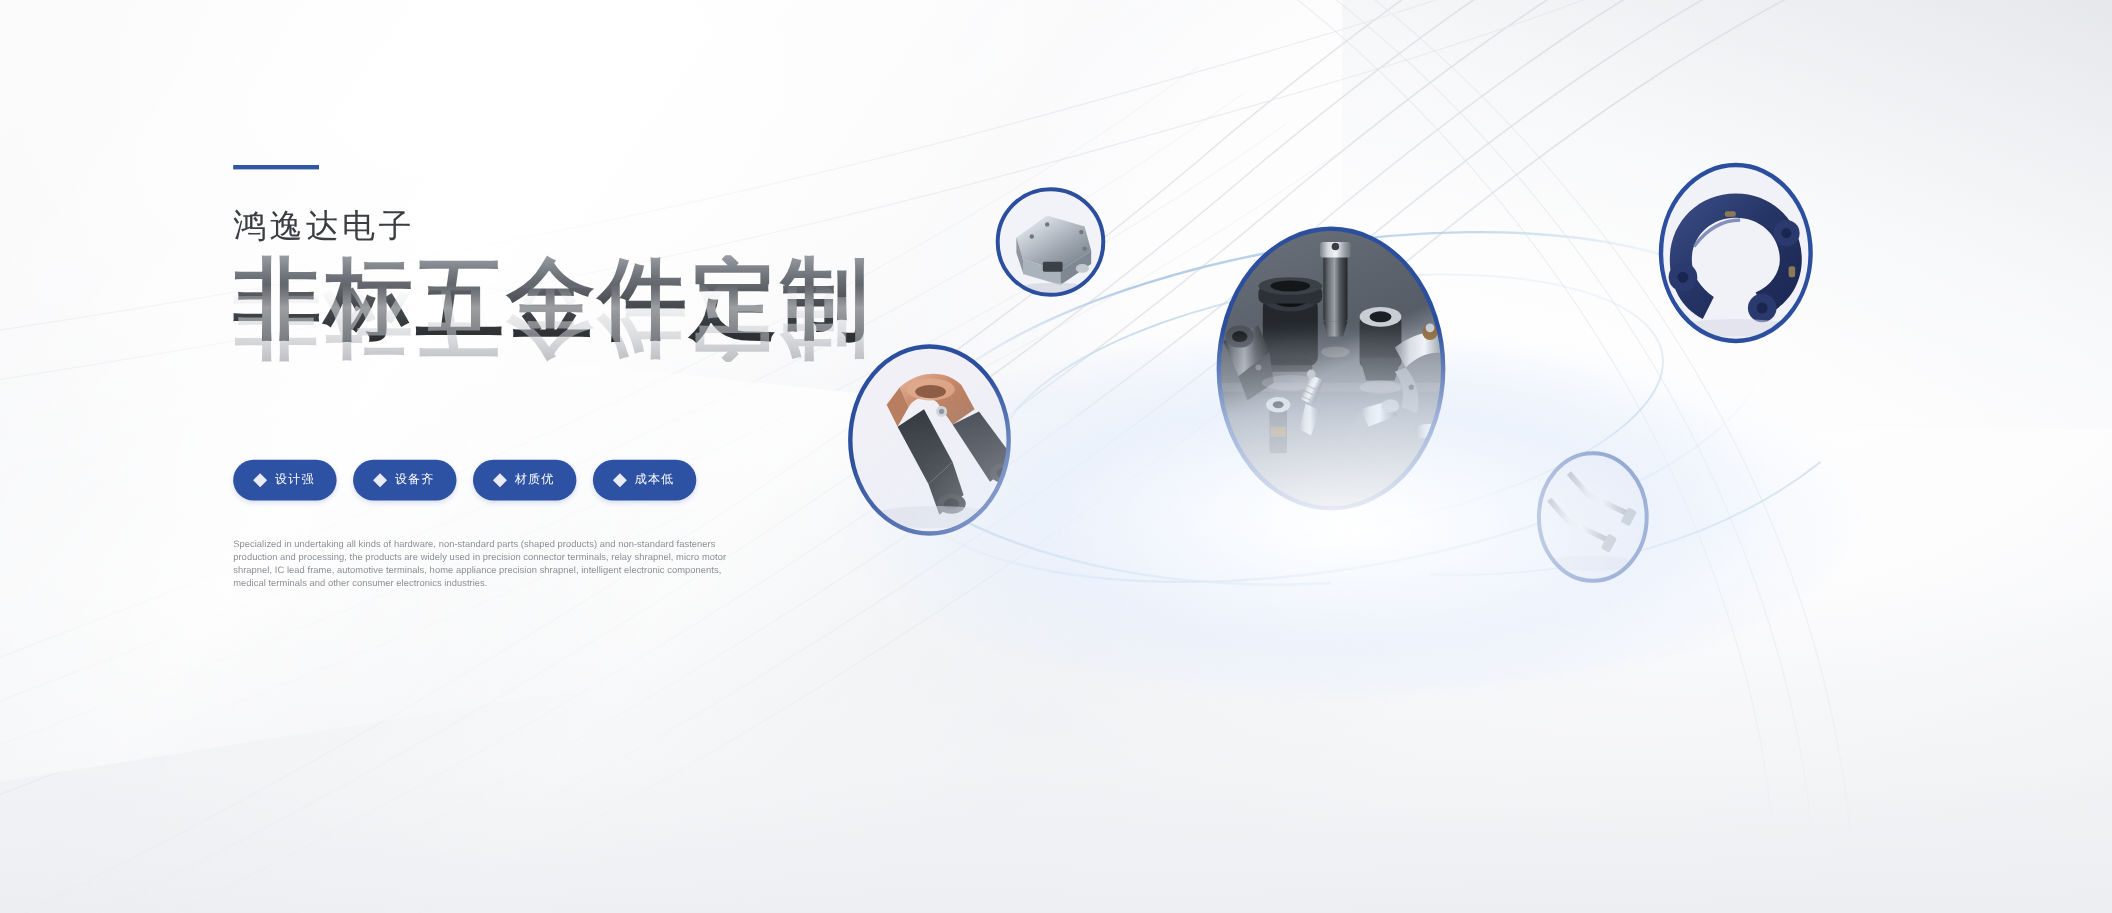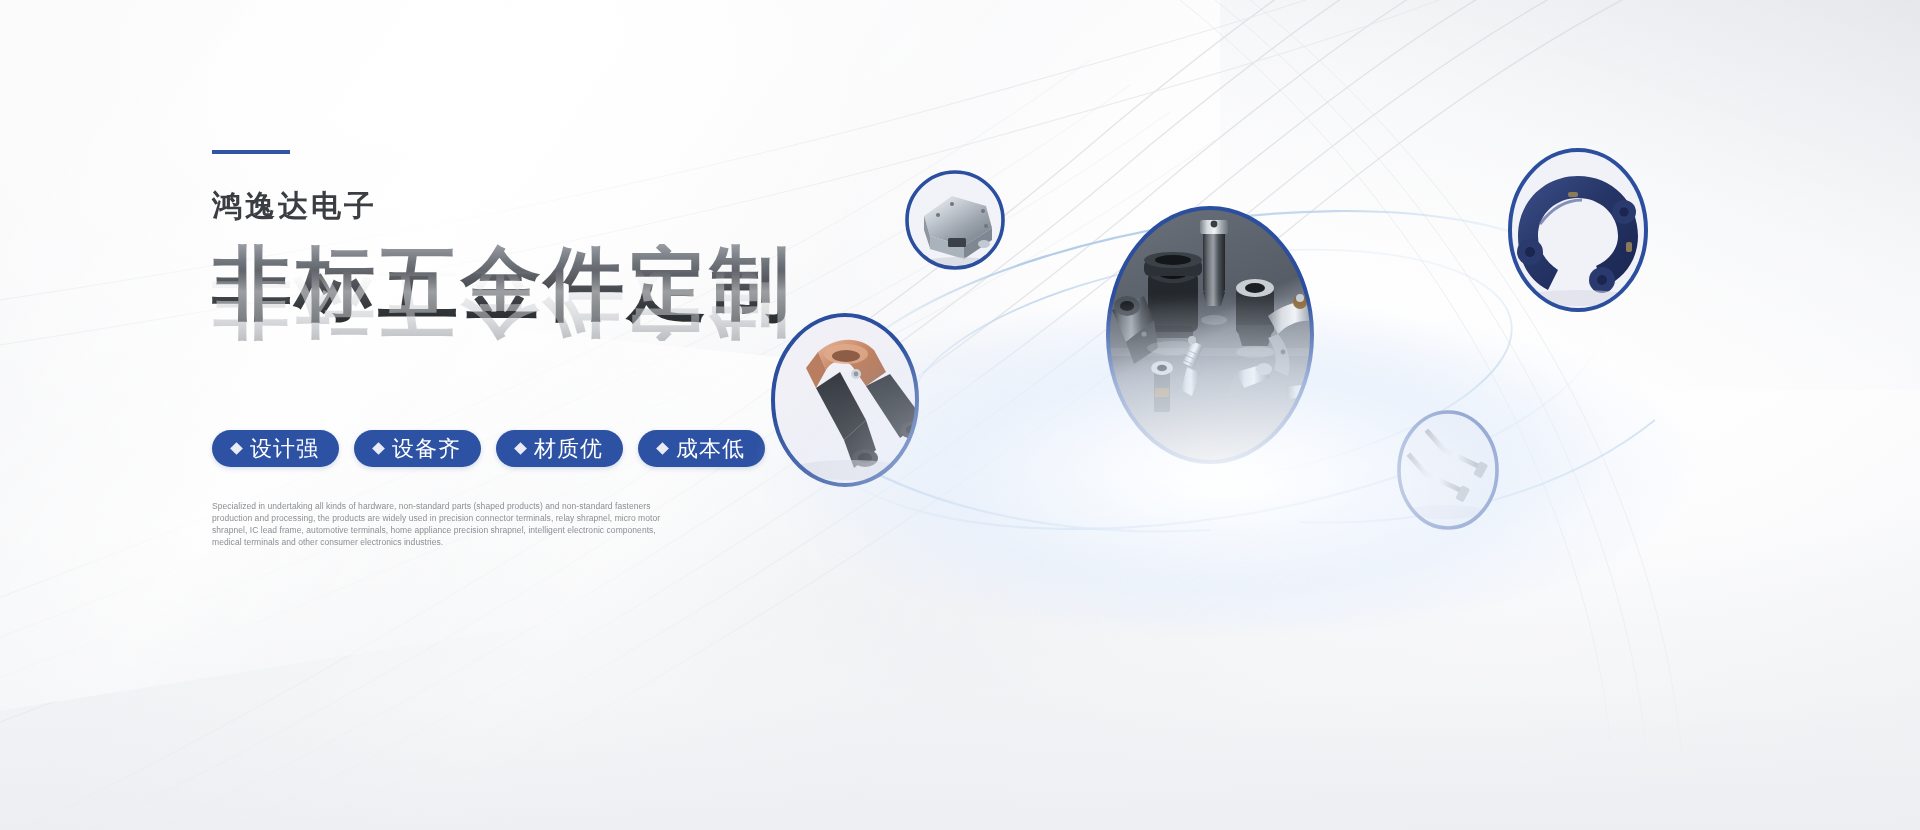--- a/index.html
+++ b/index.html
@@ -60,22 +60,22 @@
   .accent-rule {
     width:78px; height:4px;
     background:#2f55a4;
     margin-bottom:35px;
   }
   .company-name {
     font-size:30px;
     line-height:1.1;
     color:#3a3d42;
     letter-spacing:3px;
-    font-weight:700;
-    margin-bottom:22px;
+    font-weight:400;
+    margin-bottom:10px;
   }
 
   .headline-wrap { position:relative; height:120px; margin-bottom:12px; }
   .headline {
     font-size:80px;
     font-weight:900;
     letter-spacing:3px;
     line-height:1.0;
     background:linear-gradient(to bottom, #9a9ea4 0%, #6e7379 24%, #46494e 58%, #303336 86%, #2b2e31 100%);
     -webkit-background-clip:text;
@@ -111,21 +111,21 @@
   }
   .pill {
     display:flex;
     align-items:center;
     gap:9px;
     height:37px;
     padding:0 20px;
     border-radius:19px;
     background:#2d51a3;
     color:#ffffff;
-    font-size:22px;
+    font-size:11px;
     letter-spacing:1px;
     white-space:nowrap;
     box-shadow:0 2px 5px rgba(45,81,163,.18);
   }
   .pill .dia {
     width:9px; height:9px;
     background:#e9ecf4;
     transform:rotate(45deg);
     flex:none;
   }

